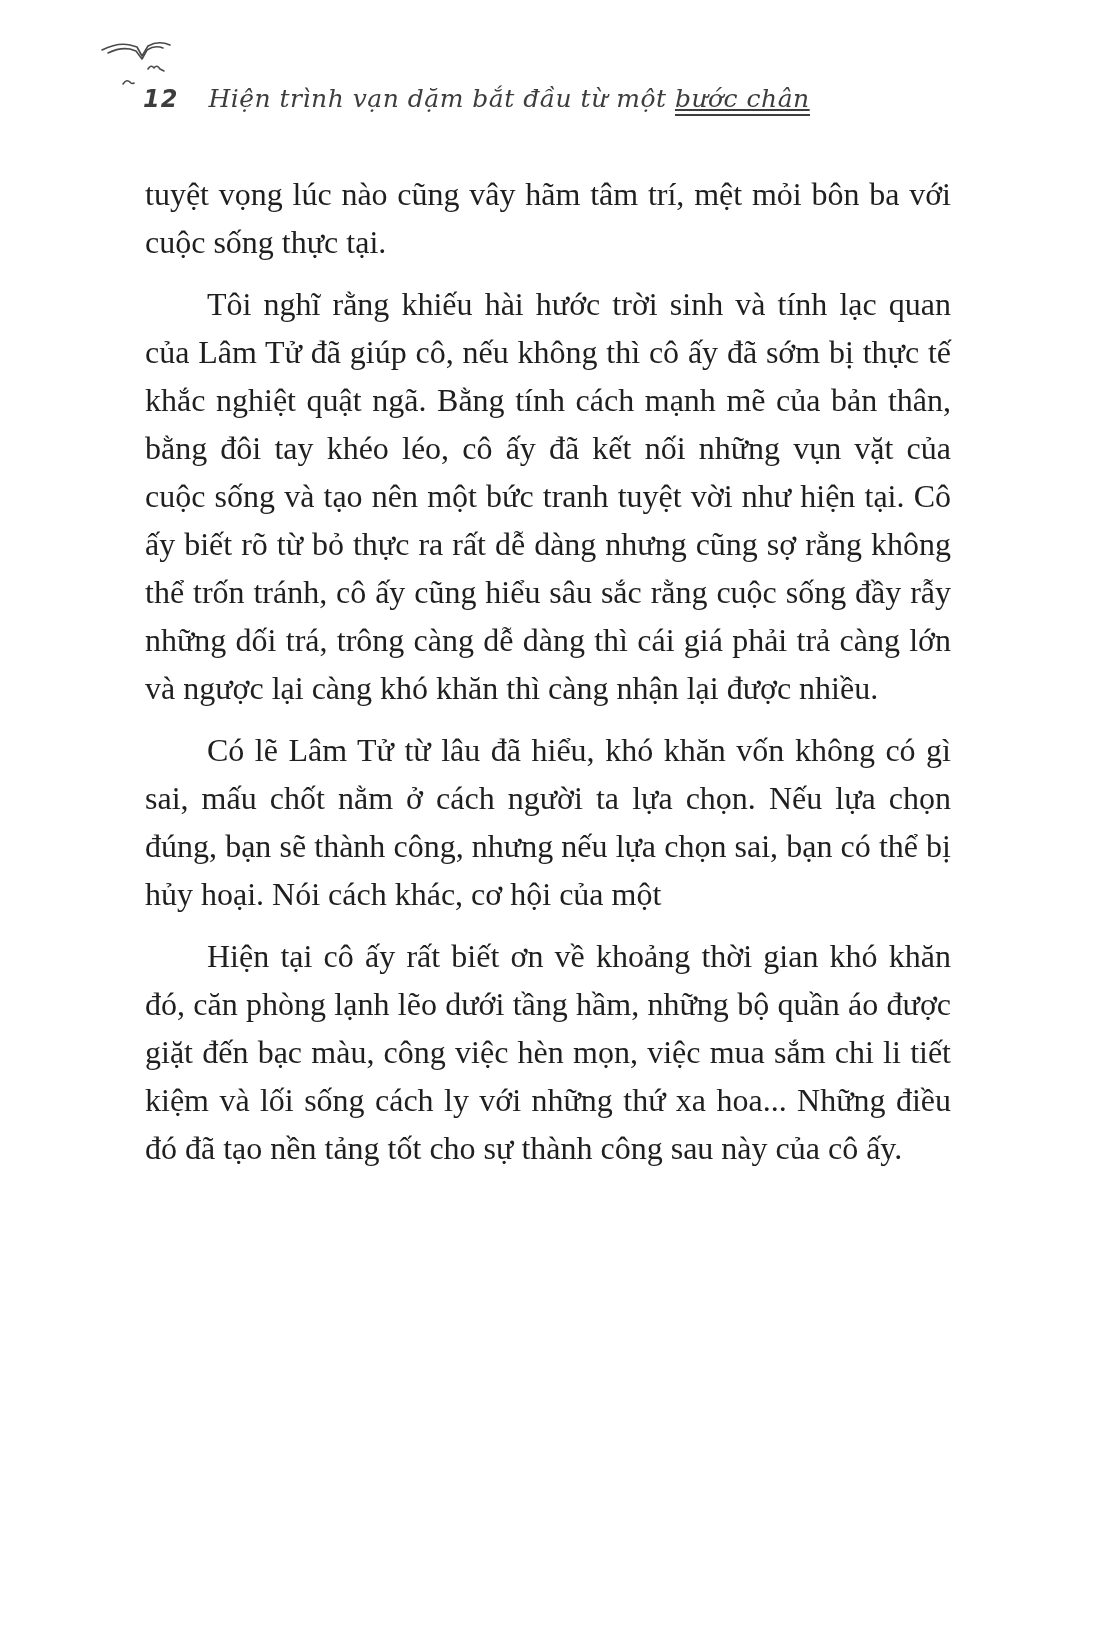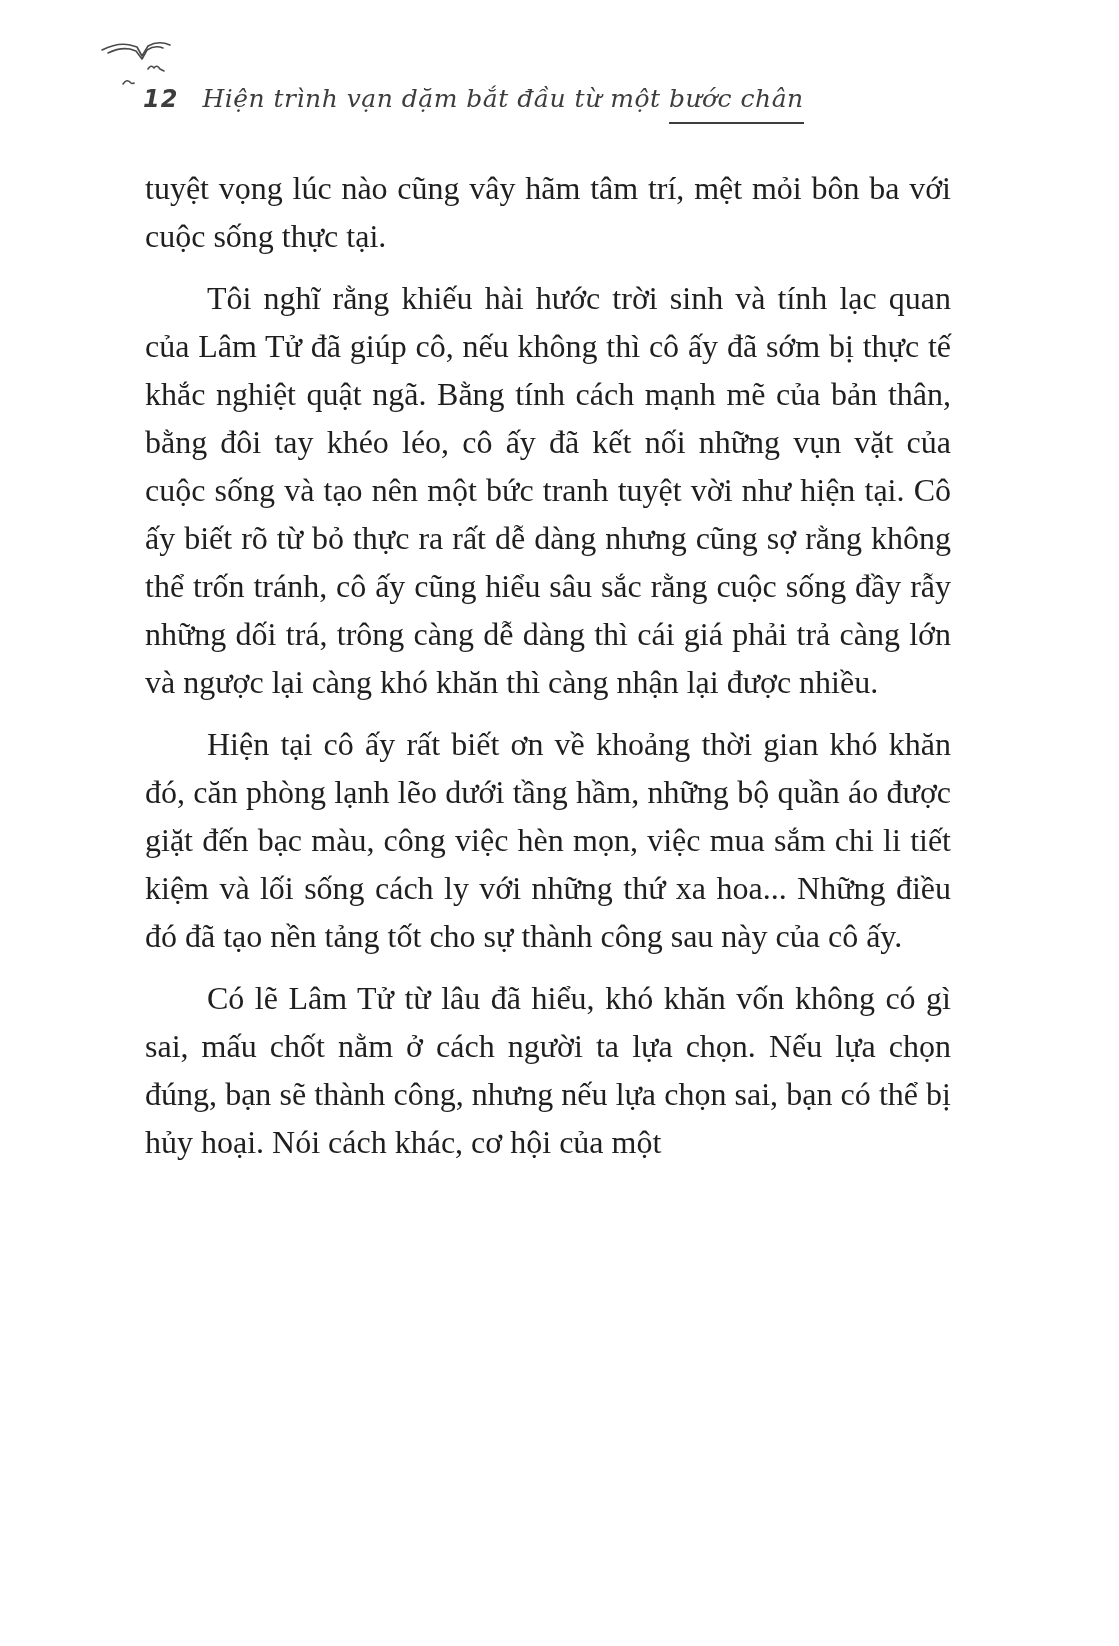--- a/index.html
+++ b/index.html
@@ -30,60 +30,61 @@
     stroke-width: 1.6;
     stroke-linecap: round;
     stroke-linejoin: round;
   }
   .head-row {
     position: absolute;
     left: 143px;
     top: 84px;
     display: flex;
     align-items: baseline;
-    gap: 24px;
+    gap: 30px;
     color: #3d3d3d;
     white-space: nowrap;
   }
   .page-num {
     font-family: "DejaVu Sans", sans-serif;
     font-style: italic;
     font-weight: bold;
     font-size: 24px;
     letter-spacing: 1px;
   }
   .running-title {
     font-family: "DejaVu Serif", serif;
     font-style: italic;
     font-size: 25px;
     letter-spacing: 0.5px;
   }
   .running-title .u-part {
     border-bottom: 2.5px solid #3d3d3d;
-    padding-bottom: 9px;
+    padding-bottom: 1px;
+    text-decoration: underline;
   }
 
   
   .body-text {
     position: absolute;
     left: 145px;
     top: 164px;
     width: 806px;
     font-size: 32px;
     line-height: 48px;
     text-align: justify;
     color: #1f1f1f;
   }
   .body-text p {
     margin: 0;
     margin-top: 14px;
     text-indent: 62px;
   }
   .body-text p.continuation {
-    margin-top: 0;
+    margin-top: 6px;
     text-indent: 0;
   }
 </style>
 </head>
 <body>
 
 <div class="page">
 
   <svg class="birds" viewBox="0 0 86 58" aria-hidden="true">
     <path d="M6 14 C16 9 26 7 34 9 L41 11 L46 20 L52 10 C59 6 67 6 74 9"></path>
@@ -93,17 +94,17 @@
   </svg>
 
   <div class="head-row">
     <span class="page-num">12</span>
     <span class="running-title"><span>Hiện trình vạn dặm bắt đầu từ một </span><span class="u-part">bước chân</span></span>
   </div>
 
   <main class="body-text">
     <p class="continuation">tuyệt vọng lúc nào cũng vây hãm tâm trí, mệt mỏi bôn ba với cuộc sống thực tại.</p>
     <p>Tôi nghĩ rằng khiếu hài hước trời sinh và tính lạc quan của Lâm Tử đã giúp cô, nếu không thì cô ấy đã sớm bị thực tế khắc nghiệt quật ngã. Bằng tính cách mạnh mẽ của bản thân, bằng đôi tay khéo léo, cô ấy đã kết nối những vụn vặt của cuộc sống và tạo nên một bức tranh tuyệt vời như hiện tại. Cô ấy biết rõ từ bỏ thực ra rất dễ dàng nhưng cũng sợ rằng không thể trốn tránh, cô ấy cũng hiểu sâu sắc rằng cuộc sống đầy rẫy những dối trá, trông càng dễ dàng thì cái giá phải trả càng lớn và ngược lại càng khó khăn thì càng nhận lại được nhiều.</p>
+    <p>Có lẽ Lâm Tử từ lâu đã hiểu, khó khăn vốn không có gì sai, mấu chốt nằm ở cách người ta lựa chọn. Nếu lựa chọn đúng, bạn sẽ thành công, nhưng nếu lựa chọn sai, bạn có thể bị hủy hoại. Nói cách khác, cơ hội của một</p>
     <p>Hiện tại cô ấy rất biết ơn về khoảng thời gian khó khăn đó, căn phòng lạnh lẽo dưới tầng hầm, những bộ quần áo được giặt đến bạc màu, công việc hèn mọn, việc mua sắm chi li tiết kiệm và lối sống cách ly với những thứ xa hoa... Những điều đó đã tạo nền tảng tốt cho sự thành công sau này của cô ấy.</p>
-    <p>Có lẽ Lâm Tử từ lâu đã hiểu, khó khăn vốn không có gì sai, mấu chốt nằm ở cách người ta lựa chọn. Nếu lựa chọn đúng, bạn sẽ thành công, nhưng nếu lựa chọn sai, bạn có thể bị hủy hoại. Nói cách khác, cơ hội của một</p>
   </main>
 
 </div>
 
 </body></html>

